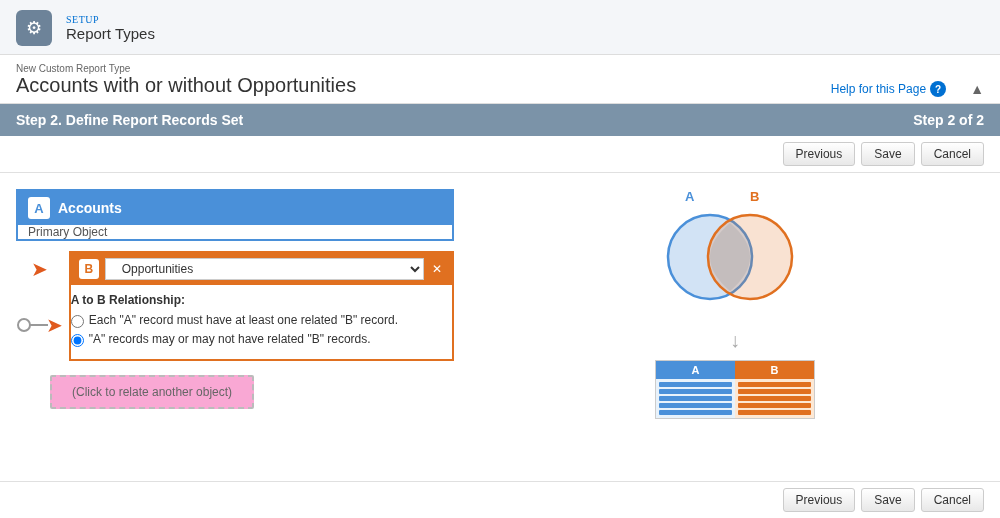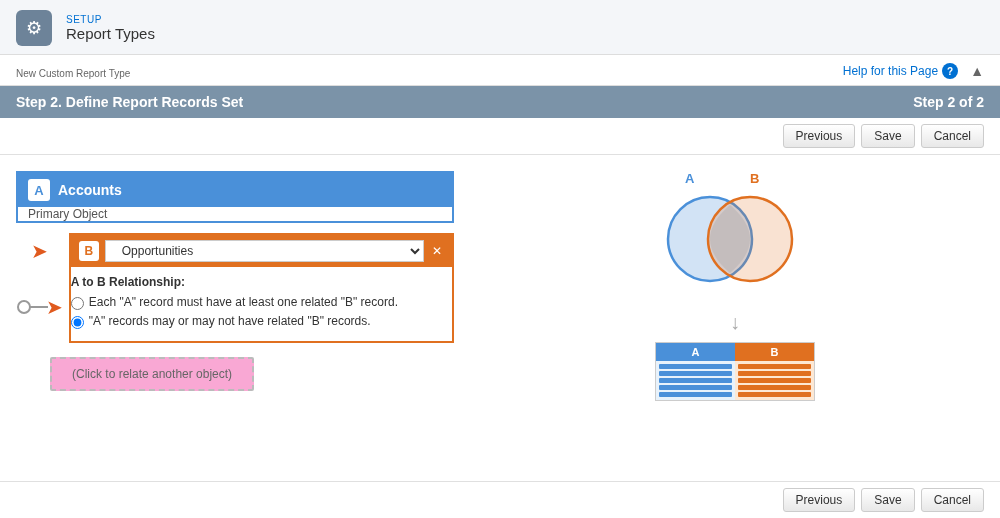--- a/index.html
+++ b/index.html
@@ -40,20 +40,21 @@
     }
     .app-header-text {
       display: flex;
       flex-direction: column;
     }
     .setup-label {
       font-size: 10px;
       color: #0070d2;
       text-transform: uppercase;
       letter-spacing: 0.5px;
+      font-family: Liberation Serif, serif;
     }
     .report-types-title {
       font-size: 15px;
       color: #333;
       font-weight: normal;
     }
     
     .main-content {
       flex: 1;
       background: white;
@@ -395,22 +396,23 @@
       <span class="setup-label">SETUP</span>
       <span class="report-types-title">Report Types</span>
     </div>
   </div>
 
   <div class="main-content">
 
     <div class="page-subheader">
       <div>
         <div class="custom-report-type-label">New Custom Report Type</div>
+        <div class="page-main-title">Accounts with or without Opportunities</div>
       </div>
-      <div style="display:flex;align-items:flex-start;gap:6px;">
+      <div style="display:flex;align-items:flex-start;gap:18px;">
         <a class="help-link">
           <span>Help for this Page</span>
           <span class="help-circle">?</span>
         </a>
         <span class="collapse-btn">▲</span>
       </div>
     </div>
 
     <div class="step-header">
       <span>Step 2. Define Report Records Set</span>

